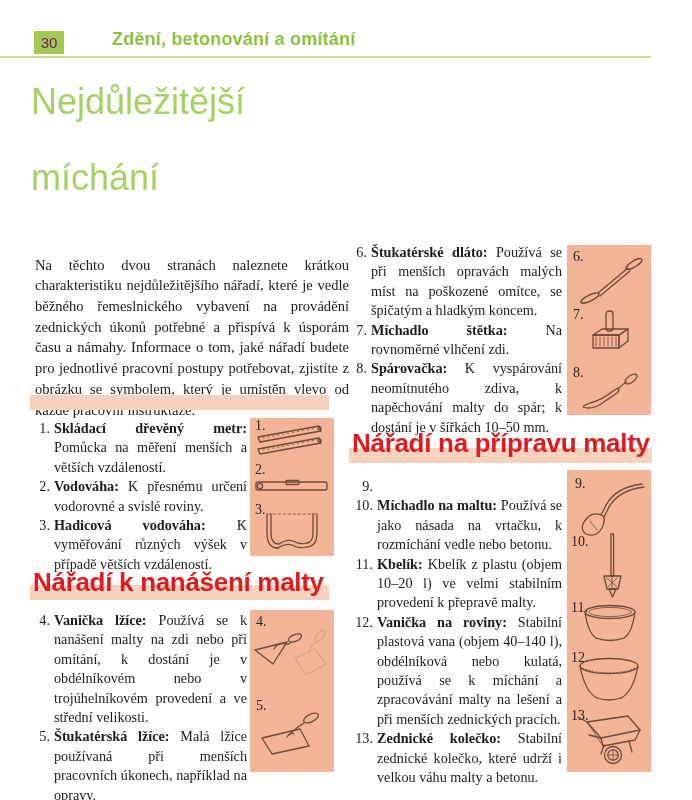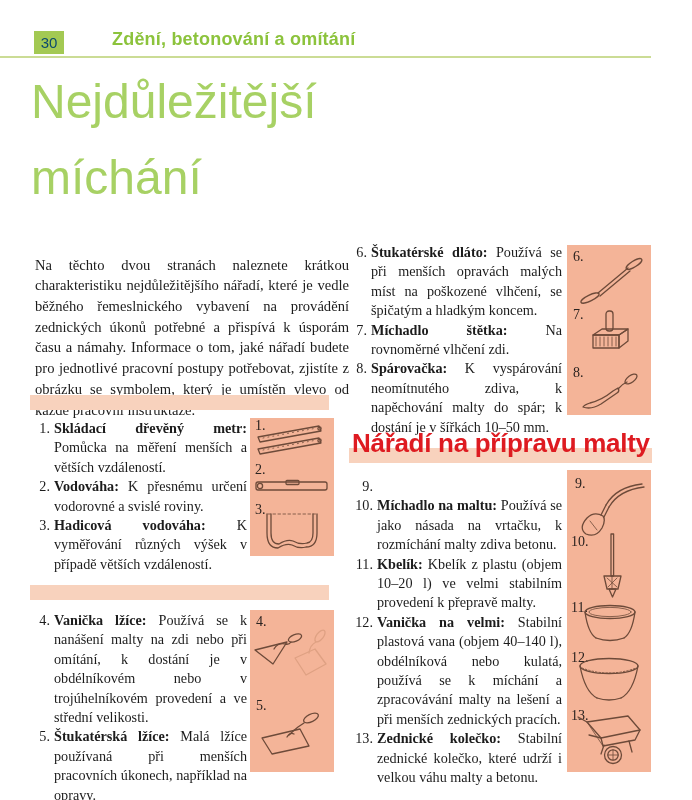--- a/index.html
+++ b/index.html
@@ -1,33 +1,33 @@
 <!DOCTYPE html>
 <html lang="cs" style="--green: #8cc33c; --green_box: #a3c953; --rule_green: #cbdc95; --title_green: #a7d164; --red: #de1b21; --pink_bar: #f8d2bd; --panel_salmon: #f4b498; --ink: #1c1c1c;"><head>
 <meta charset="utf-8">
 <style>
   html,body{margin:0;padding:0;background:#e9e9e9;}
   .page{position:relative;width:692px;height:800px;background:#ffffff;margin:0 auto;
         font-family:"Liberation Serif",serif;overflow:hidden;}
 
   
   .pagenum{position:absolute;left:34px;top:31px;width:30px;height:23px;
-           background:var(--green_box,#a3c953);color:#0c4a6e;
+           background:var(--green_box,#a3c953);color:#701a75;
            font-family:"Liberation Sans",sans-serif;font-size:15px;
            display:flex;align-items:center;justify-content:center;}
   .chapter{position:absolute;left:72px;top:29px;
            font-family:"Liberation Sans",sans-serif;font-weight:700;font-size:18px;
            color:var(--green,#8cc33c);letter-spacing:.2px;margin-left:40px;}
   .rule{position:absolute;left:0;top:56px;width:651px;height:2px;
         background:var(--rule_green,#cbdc95);}
 
   
   .title{position:absolute;left:31px;top:64px;
          font-family:"Liberation Sans",sans-serif;font-weight:300;
-         font-size:48px;line-height:76px;color:var(--title_green,#a7d164);}
+         font-size:36px;line-height:76px;color:var(--title_green,#a7d164);}
 
   
   .intro{position:absolute;left:35px;top:240px;width:314px;
          font-size:14.6px;line-height:20.7px;text-align:justify;color:var(--ink,#1c1c1c);}
 
   
   .heading{position:absolute;font-family:"Liberation Sans",sans-serif;font-weight:700;
            font-size:26px;letter-spacing:-.3px;color:var(--red,#de1b21);z-index:2;white-space:nowrap;}
   .hbar{position:absolute;height:15px;background:var(--pink_bar,#f8d2bd);z-index:1;}
   #h1{left:33px;top:377px;}  #h1bar{left:30px;top:395px;width:299px;}
@@ -72,20 +72,21 @@
   <div class="title">
     <div>Nejdůležitější</div>
     <div>míchání</div>
   </div>
 
   <p class="intro">Na těchto dvou stranách naleznete krátkou charakteristiku nejdůležitějšího nářadí, které je vedle běžného řemeslnického vybavení na provádění zednických úkonů potřebné a přispívá k úsporám času a námahy. Informace o tom, jaké nářadí budete pro jednotlivé pracovní postupy potřebovat, zjistíte z obrázku se symbolem, který je umístěn vlevo od každé pracovní instruktáže.</p>
 
   <div class="hbar" id="h1bar"></div>
 
   <div class="hbar" id="h2bar"></div>
+  <div class="heading" id="h2">Nářadí k nanášení malty</div>
 
   <div class="hbar" id="h3bar"></div>
   <div class="heading" id="h3">Nářadí na přípravu malty</div>
 
   <div class="list" id="list1">
     <div class="item">
       <span class="n">1.</span>
       <p><b class="term">Skládací dřevěný metr:</b> <span>Pomůcka na měření menších a větších vzdáleností.</span></p>
     </div>
     <div class="item">
@@ -105,47 +106,47 @@
     </div>
     <div class="item">
       <span class="n">5.</span>
       <p><b class="term">Štukatérská lžíce:</b> <span>Malá lžíce používaná při menších pracovních úkonech, například na opravy.</span></p>
     </div>
   </div>
 
   <div class="list" id="list3">
     <div class="item">
       <span class="n">6.</span>
-      <p><b class="term">Štukatérské dláto:</b> <span>Používá se při menších opravách malých míst na poškozené vlhčení, se špičatým a hladkým koncem.</span></p>
+      <p><b class="term">Štukatérské dláto:</b> <span>Používá se při menších opravách malých míst na poškozené omítce, se špičatým a hladkým koncem.</span></p>
     </div>
     <div class="item">
       <span class="n">7.</span>
       <p><b class="term">Míchadlo štětka:</b> <span>Na rovnoměrné vlhčení zdi.</span></p>
     </div>
     <div class="item">
       <span class="n">8.</span>
       <p><b class="term">Spárovačka:</b> <span>K vyspárování neomítnutého zdiva, k napěchování malty do spár; k dostání je v šířkách 10–50 mm.</span></p>
     </div>
   </div>
 
   <div class="list" id="list4">
     <div class="item">
       <span class="n">9.</span>
     </div>
     <div class="item">
       <span class="n">10.</span>
-      <p><b class="term">Míchadlo na maltu:</b> <span>Používá se jako násada na vrtačku, k rozmíchání malty zdiva betonu.</span></p>
+      <p><b class="term">Míchadlo na maltu:</b> <span>Používá se jako násada na vrtačku, k rozmíchání vedle nebo betonu.</span></p>
     </div>
     <div class="item">
       <span class="n">11.</span>
       <p><b class="term">Kbelík:</b> <span>Kbelík z plastu (objem 10–20 l) ve velmi stabilním provedení k přepravě malty.</span></p>
     </div>
     <div class="item">
       <span class="n">12.</span>
-      <p><b class="term">Vanička na velmi:</b> <span>Stabilní plastová vana (objem 40–140 l), obdélníková nebo kulatá, používá se k míchání a zpracovávání malty na lešení a při menších zednických pracích.</span></p>
+      <p><b class="term">Vanička na roviny:</b> <span>Stabilní plastová vana (objem 40–140 l), obdélníková nebo kulatá, používá se k míchání a zpracovávání malty na lešení a při menších zednických pracích.</span></p>
     </div>
     <div class="item">
       <span class="n">13.</span>
       <p><b class="term">Zednické kolečko:</b> <span>Stabilní zednické kolečko, které udrží i velkou váhu malty a betonu.</span></p>
     </div>
   </div>
 
   <div class="panel" id="panel1">
     <div>
       <span class="fign" style="left:5px;top:0;">1.</span>

